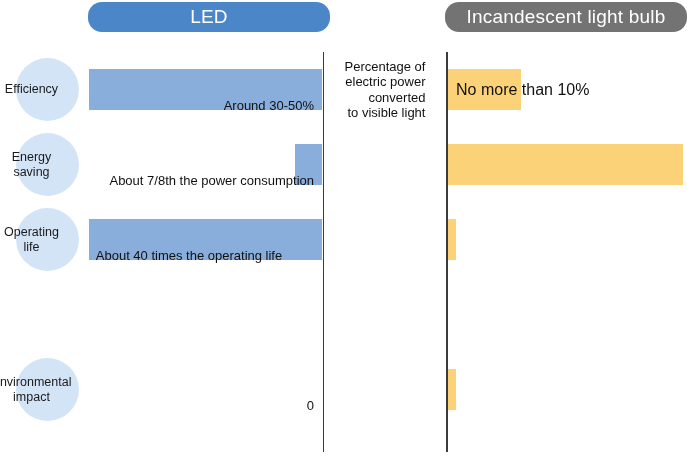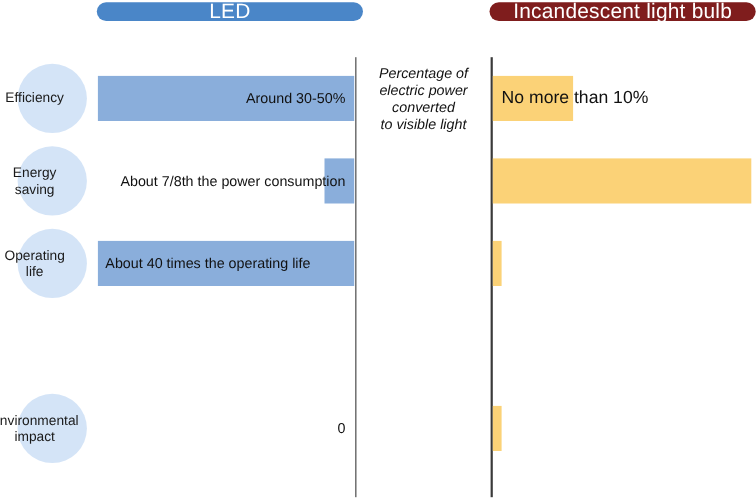--- a/index.html
+++ b/index.html
@@ -16,41 +16,41 @@
   }
   #chart {
     position: relative;
     width: 687px;
     height: 458px;
   }
 
   
   .pill {
     position: absolute;
-    height: 17px;
+    height: 30px;
     border-radius: 14px;
     display: flex;
     align-items: center;
     justify-content: center;
     color: #ffffff;
     font-size: 19px;
     letter-spacing: 0.2px;
     white-space: nowrap;
   }
   #pill-led {
     left: 88px;
     top: 2px;
     width: 242px;
     background: #4a86c8;
   }
   #pill-bulb {
     left: 445px;
     top: 2px;
     width: 242px;
-    background: #7f1d1d;
+    background: #737373;
   }
 
   
   .divider {
     position: absolute;
     top: 52px;
     width: 1.6px;
     height: 400px;
     background: #3a3a3a;
   }
@@ -101,46 +101,45 @@
   .bar-left {
     position: absolute;
     right: 0;
     top: 17px;
     height: 41px;
     background: #8aaedb;
   }
   .left-text {
     position: absolute;
     right: 8px;
-    top: 17px;
+    top: 33px;
     height: 41px;
     display: flex;
     align-items: center;
     font-size: 13px;
     white-space: nowrap;
     color: #111111;
   }
 
   
   .center-zone {
     position: absolute;
     left: 324px;
     top: 0;
     width: 122px;
     height: 75px;
     display: flex;
     align-items: center;
     justify-content: center;
   }
   .center-text {
-    text-align: center;
+    text-align: right;
     font-size: 13px;
     line-height: 15.5px;
     color: #111111;
-    font-style: italic;
   }
 
   
   .right-zone {
     position: absolute;
     left: 448px;
     top: 0;
     width: 239px;
     height: 75px;
   }

